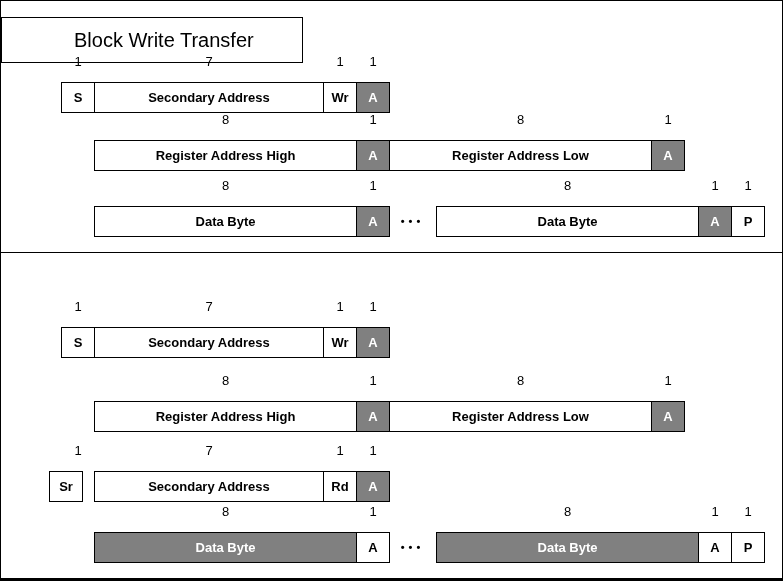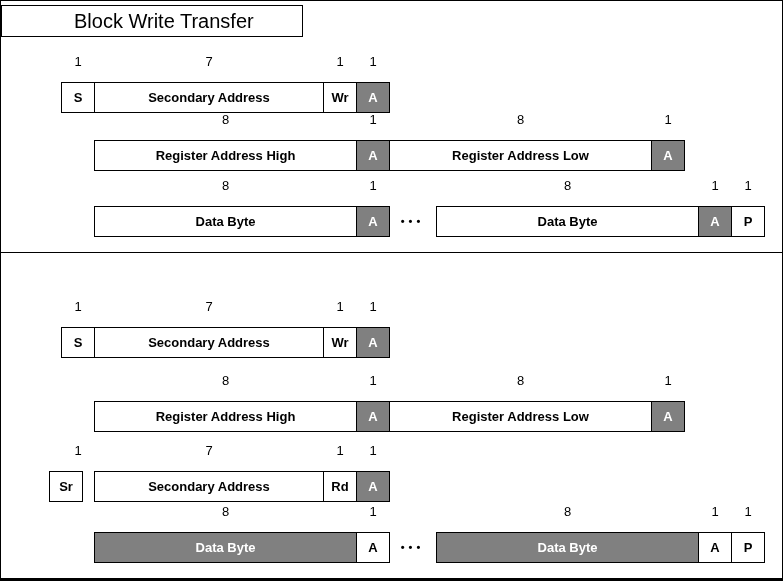--- a/index.html
+++ b/index.html
@@ -44,21 +44,21 @@
     position:absolute;height:16px;line-height:16px;
     font-size:11px;font-weight:bold;color:#000000;
     text-align:center;letter-spacing:4px;
   }
 </style>
 </head>
 <body>
 
 <div class="stage">
 
-  <div class="title-box" style="top:4px;height:32px;">
+  <div class="title-box" style="top:16px;height:46px;">
     <span>Block Write Transfer</span>
   </div>
 
   <div class="divider" style="top:251px;"></div>
 
 
   <div id="rows">
       <div class="bit-count" style="left: 60px; top: 53px; width: 34px;">1</div>
       <div class="cell" style="left: 60px; top: 81px; width: 34px;">S</div>
       <div class="bit-count" style="left: 93px; top: 53px; width: 230px;">7</div>

